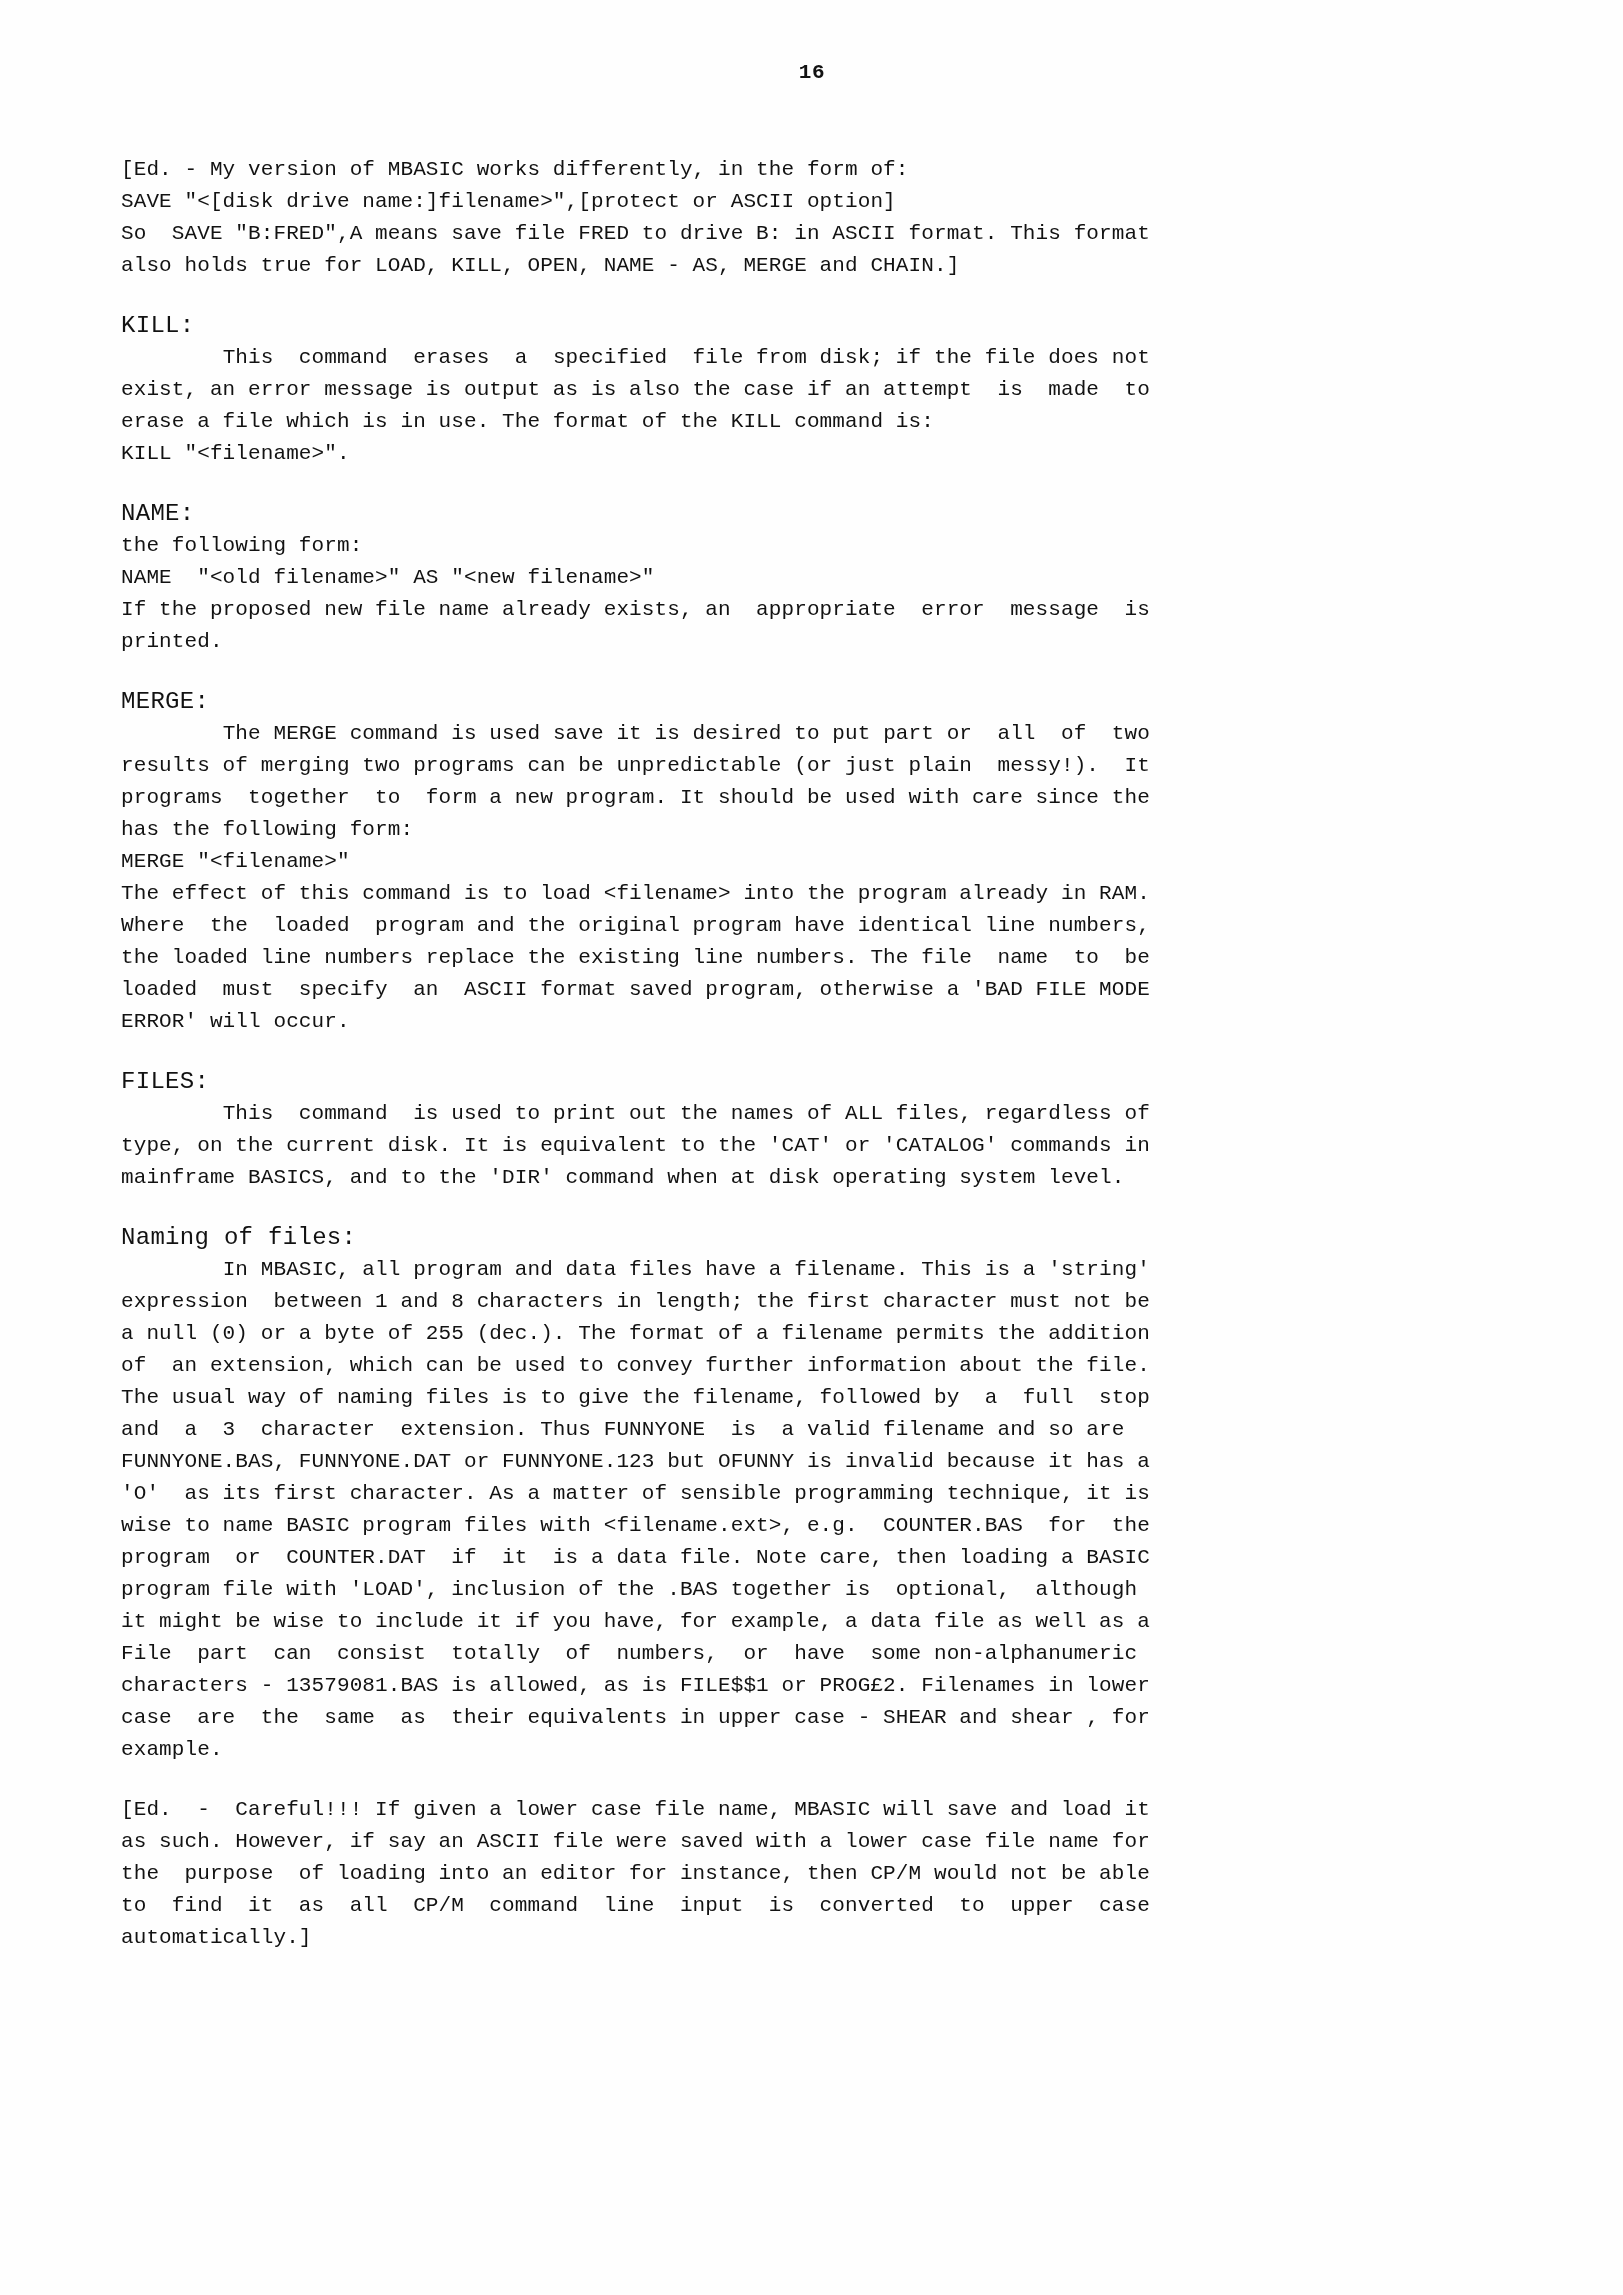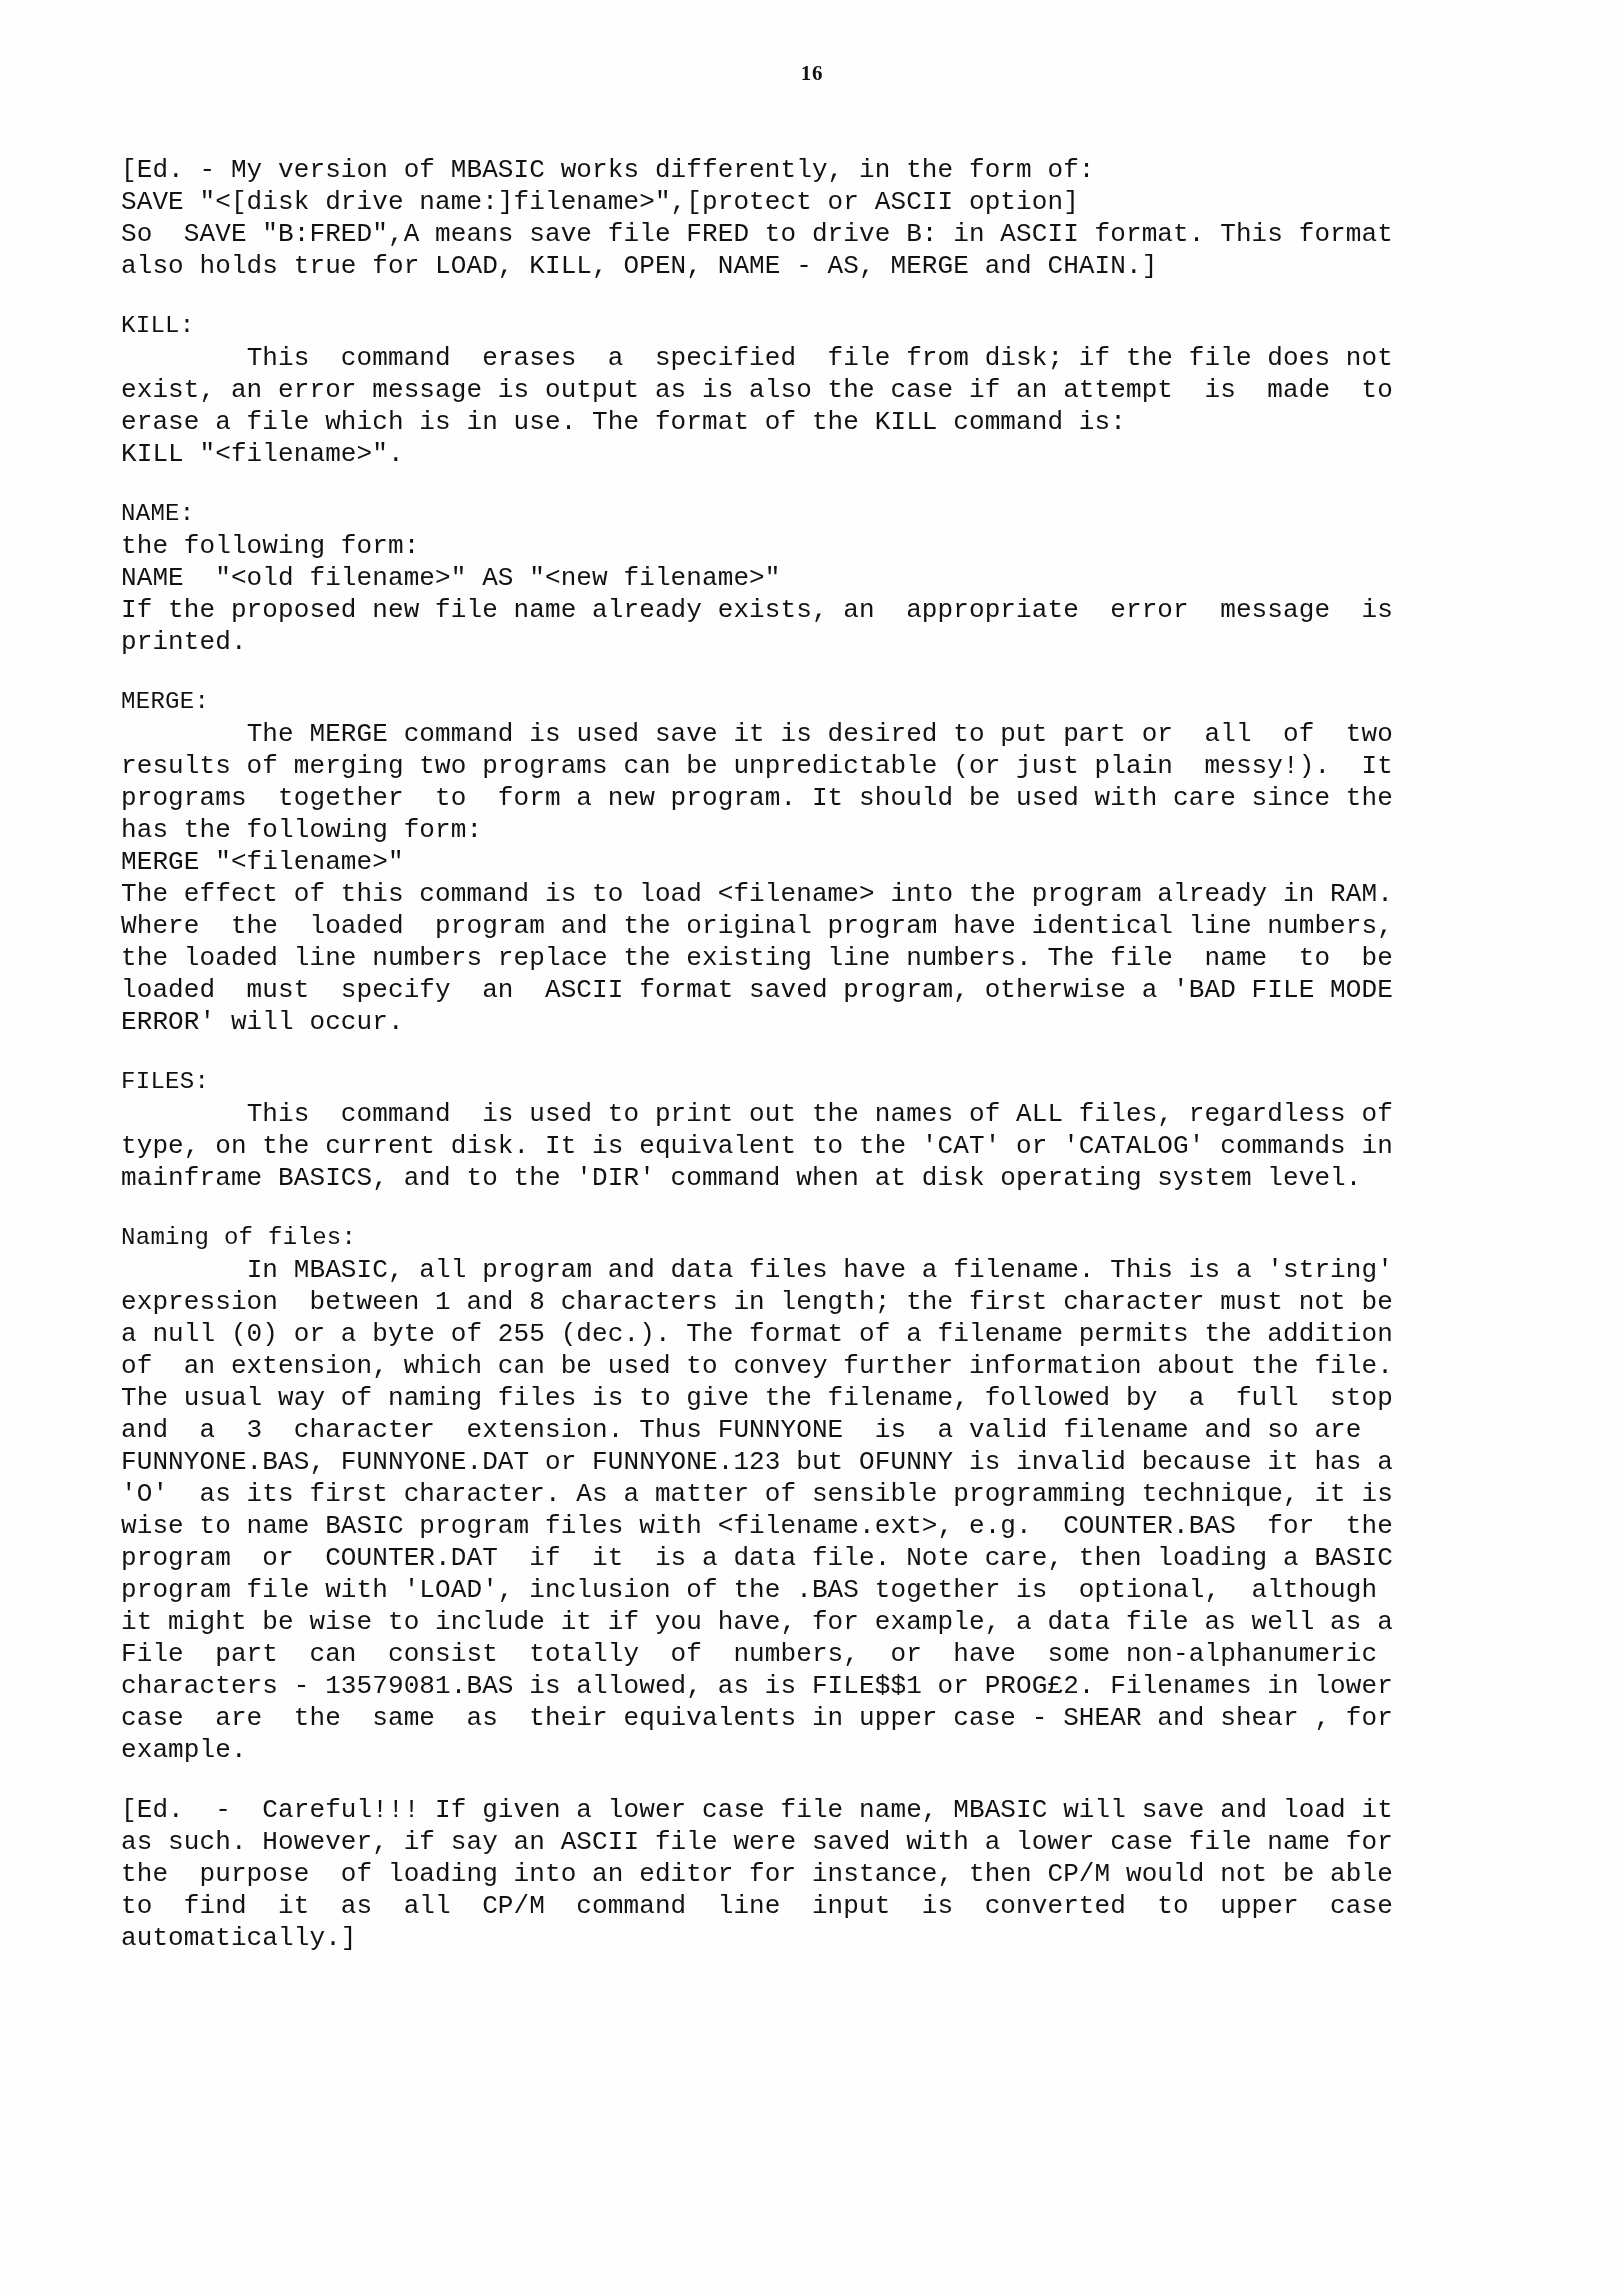--- a/index.html
+++ b/index.html
@@ -24,33 +24,32 @@
   }
   .page-number {
     position: absolute;
     left: 0;
     top: 61px;
     width: 1624px;
     text-align: center;
     font-size: 21px;
     font-weight: bold;
     letter-spacing: 0.7px;
-    font-family: Liberation Serif, serif;
   }
   .body-text {
     position: absolute;
     left: 121px;
     top: 154px;
     width: 1396px;
   }
   .block {
     margin: 0 0 28px 0;
   }
   .line {
-    font-size: 26px;
+    font-size: 21px;
     line-height: 32px;
     white-space: pre-wrap;
     letter-spacing: 0.1px;
     font-weight: 500;
   }
   .heading {
     font-size: 24px;
     line-height: 32px;
     letter-spacing: 0.3px;
     font-weight: 500;

